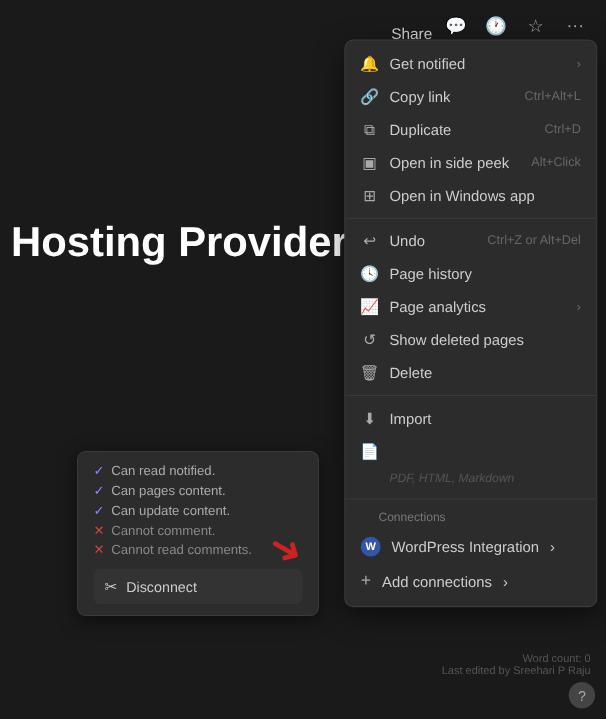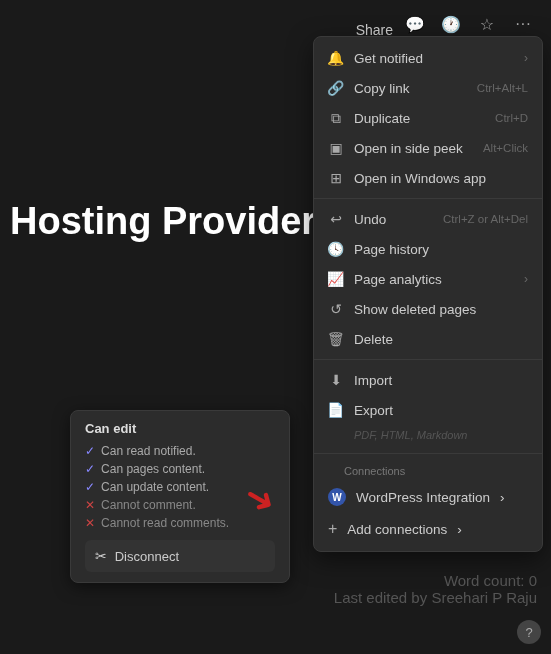--- a/index.html
+++ b/index.html
@@ -143,23 +143,23 @@
       justify-content: center;
       font-size: 10px;
       font-weight: 700;
       color: #fff;
       flex-shrink: 0;
     }
 
     
     .footer-info {
       position: absolute;
-      bottom: 48px;
+      bottom: 38px;
       right: 14px;
-      font-size: 15px;
+      font-size: 10px;
       color: #555;
       text-align: right;
     }
 
     
     .help-btn {
       position: absolute;
       bottom: 10px;
       right: 10px;
       width: 24px;
@@ -323,21 +323,20 @@
 
   <div class="menu-divider"></div>
 
   <div class="menu-item">
     <span class="icon">⬇</span>
     <span class="label">Import</span>
   </div>
 
   <div class="menu-item" style="flex-wrap:wrap;">
     <span class="icon">📄</span>
-    <span class="label">Export</span>
     <div style="width:100%; padding-left:26px; font-size:11px; color:#555; margin-top:1px;font-style:italic;">
       <span>PDF, HTML, Markdown</span>
     </div>
   </div>
 
   <div class="menu-divider"></div>
 
   <div class="menu-section-label">Connections</div>
 
   <div class="connections-item">
@@ -348,21 +347,20 @@
 
   <div class="connections-item">
     <span class="icon" style="color:#aaa; font-size:16px;">+</span>
     <span class="label">Add connections</span>
     <span class="arrow">›</span>
   </div>
 
 </div>
 
 <div class="can-edit-tooltip">
-  <div class="can-edit-title">Can edit</div>
 
   <div class="permission-item allowed">
     <span class="perm-icon-check">✓</span>
     <span>Can read notified.</span>
   </div>
   <div class="permission-item allowed">
     <span class="perm-icon-check">✓</span>
     <span>Can pages content.</span>
   </div>
   <div class="permission-item allowed">

